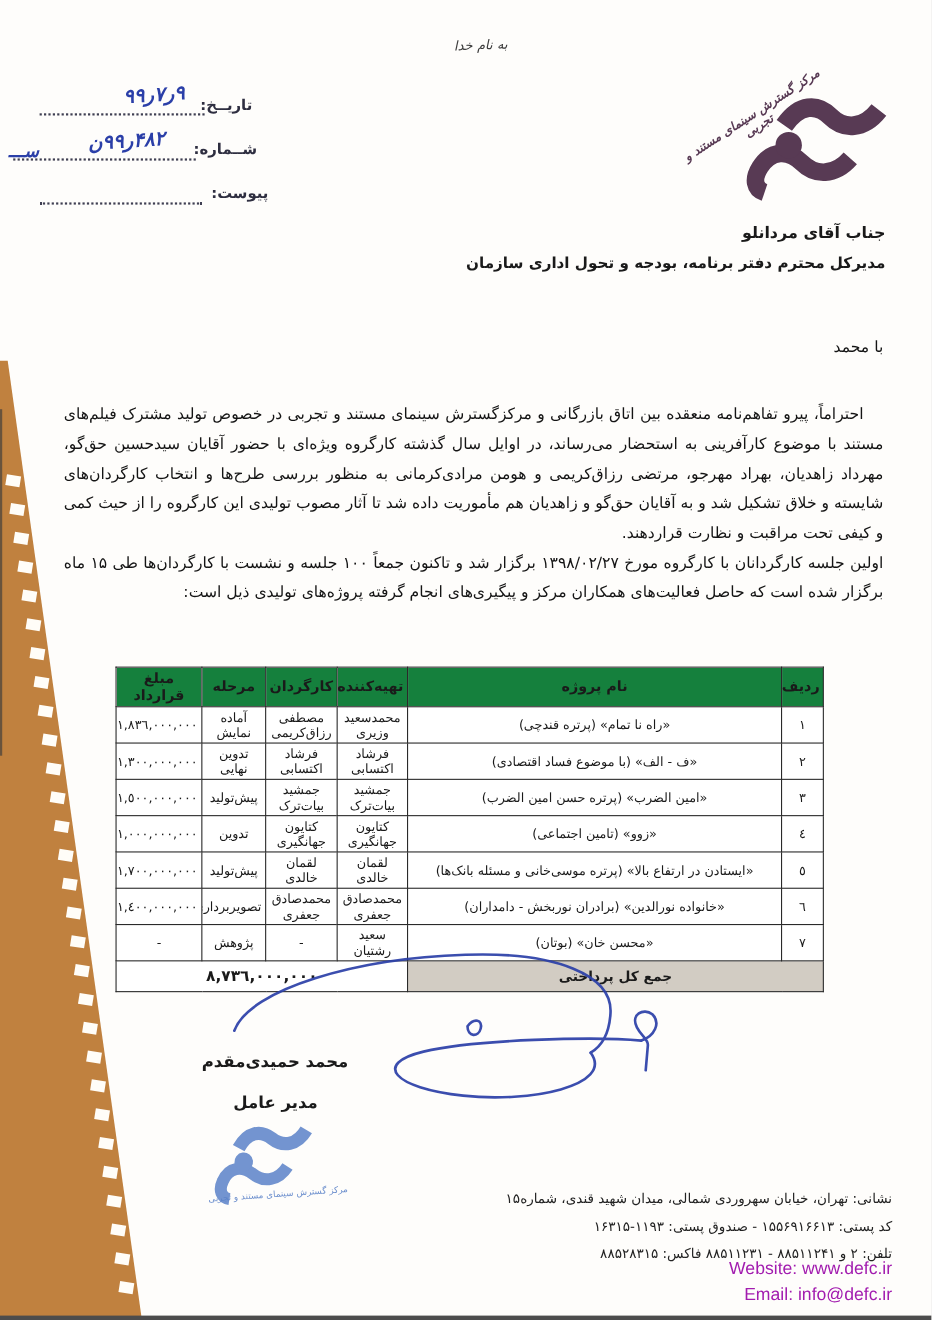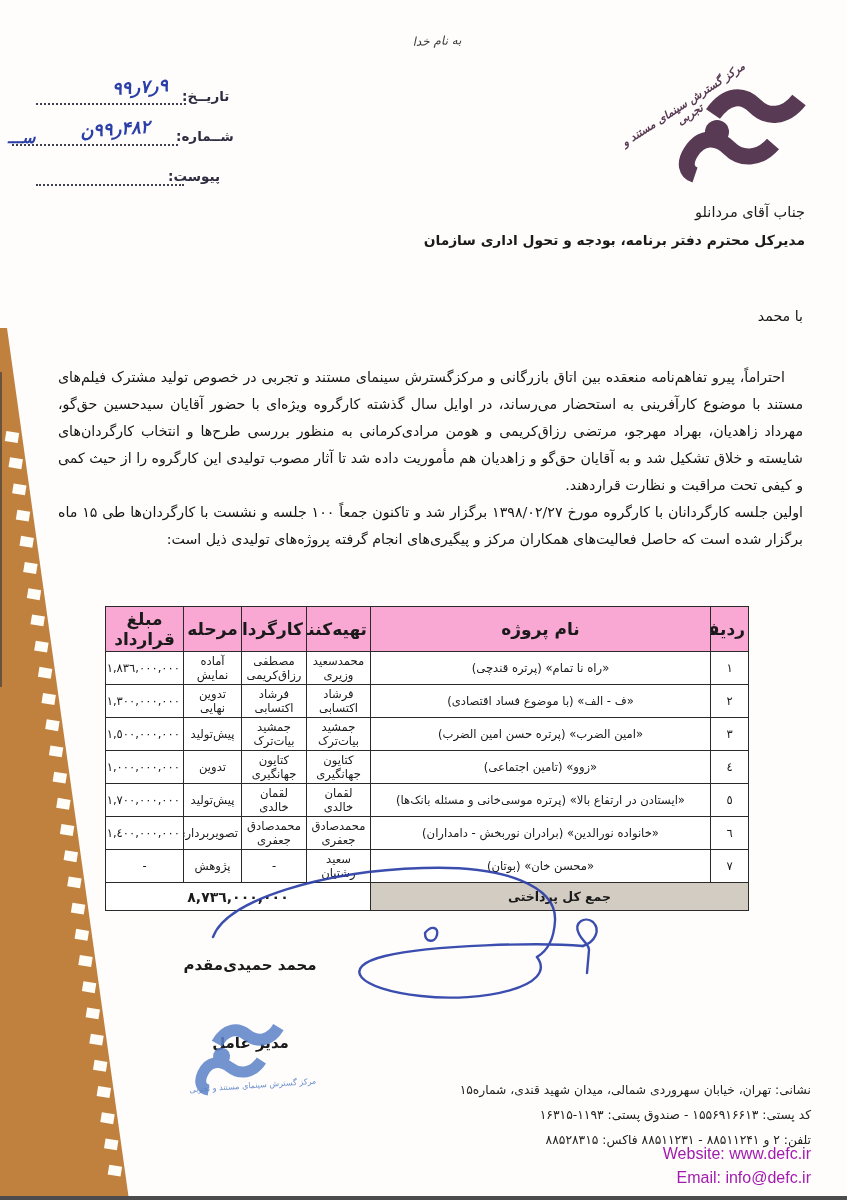--- a/index.html
+++ b/index.html
@@ -15,44 +15,44 @@
   .ref-label{font-size:13.5px; font-weight:bold; color:#2e2e40; direction:rtl;}
   .dots{border-bottom:2px dotted #3f3f52; height:1px;}
   .hand{color:#2b3fa8; font-size:18px; font-weight:bold; direction:rtl;
     transform:rotate(-4deg); letter-spacing:2px; font-style:italic;}
   .hand-flourish{color:#2b3fa8; font-size:16px; font-weight:bold; letter-spacing:-1px; font-style:italic;}
   .calligraphy{
     font-size:11px; font-weight:bold; color:#583a54; direction:rtl; text-align:center;
     transform:rotate(-33deg); font-style:italic; letter-spacing:-0.5px; line-height:12px;}
   
   .recipient{right:42px; top:198px; text-align:right; direction:rtl; line-height:28px;}
-  .recipient .l1{font-size:14.5px; font-weight:normal;}
+  .recipient .l1{font-size:14.5px; font-weight:bold;}
   .recipient .l2{font-size:13.8px; font-weight:bold;}
   
   .body-text{left:58px; right:44px; top:303px; direction:rtl; text-align:justify;
     font-size:14.2px; line-height:27px; color:#141414;}
   .body-text p{margin:0;}
   .body-text .p1{text-indent:18px;margin-top:34px;}
   .salutation{margin:0 0 0 0; font-weight:normal;}
   
   table.projects{position:absolute; left:105px; top:606px; width:643px;
     border-collapse:collapse; direction:rtl; table-layout:fixed;
     font-size:11.6px; background:#fff;}
   table.projects th, table.projects td{
     border:1.4px solid #2a2a2a; text-align:center; vertical-align:middle;
     padding:2px 3px; overflow:hidden;}
-  table.projects th{background:#f9a8d4; font-weight:bold; height:31px; font-size:17px;}
+  table.projects th{background:#15803d; font-weight:bold; height:31px; font-size:13px;}
   table.projects td{height:23px;}
   td.total-label{background:#d2ccc3; font-weight:bold; font-size:12.5px; height:27px;}
   td.total-value{font-weight:bold; font-size:14px; letter-spacing:1px;}
   
   .sig-name{left:145px; top:956px; width:210px; text-align:center;
     font-size:15px; font-weight:bold; direction:rtl;}
   .sig-title{left:183px; top:993px; width:135px; text-align:center;
-    font-size:15px; font-weight:bold; direction:rtl;margin-top:41px;}
+    font-size:15px; font-weight:bold; direction:rtl;}
   
   .footer{right:36px; top:1078px; text-align:right; direction:rtl;
     font-size:12.3px; line-height:25px; color:#222;}
   .footer-latin{right:36px; text-align:right; direction:ltr;
     font-family:"Liberation Sans", sans-serif; font-size:16px; color:#a21caf; line-height:24px;}
   .scan-bottom{left:0; right:0; bottom:0; height:4px; background:#4c4c4c;}
   .scan-left{left:0; top:372px; width:2px; height:315px; background:#3a3a3a; opacity:.65;}
 </style>
 </head>
 <body>
@@ -99,21 +99,21 @@
 
   <div class="abs ref-label" style="left:182px;top:88px;">تاریــخ:</div>
   <div class="abs dots" style="left:36px;top:102px;width:150px;"></div>
   <div class="abs hand" style="left:88px;top:76px;width:104px;text-align:center;">۹ر۷ر۹۹</div>
 
   <div class="abs ref-label" style="left:176px;top:128px;">شــماره:</div>
   <div class="abs dots" style="left:12px;top:143px;width:166px;"></div>
   <div class="abs hand" style="left:50px;top:118px;width:130px;text-align:center;">۴۸۲ر۹۹ن</div>
   <div class="abs hand-flourish" style="left:8px;top:128px;">ســـ</div>
 
-  <div class="abs ref-label" style="left:168px;top:168px;">پیوست:</div>
+  <div class="abs ref-label" style="left:192px;top:168px;">پیوست:</div>
   <div class="abs dots" style="left:36px;top:183px;width:148px;"></div>
 
   <svg class="abs" style="left:655px;top:62px;" width="160" height="135">
     <g stroke="#583a54" fill="none" stroke-linecap="butt">
       <path d="M58,52 C72,32 88,32 100,44 C112,56 130,56 144,38" stroke-width="17"></path>
       <path d="M118,82 C104,98 86,98 74,86 C62,74 46,74 36,90 C29,101 31,110 40,113" stroke-width="16"></path>
     </g>
     <circle cx="62" cy="70" r="12" fill="#583a54"></circle>
   </svg>
   <div class="abs calligraphy" style="left:612px;top:98px;width:150px;">مرکز گسترش سینمای مستند و تجربی</div>

